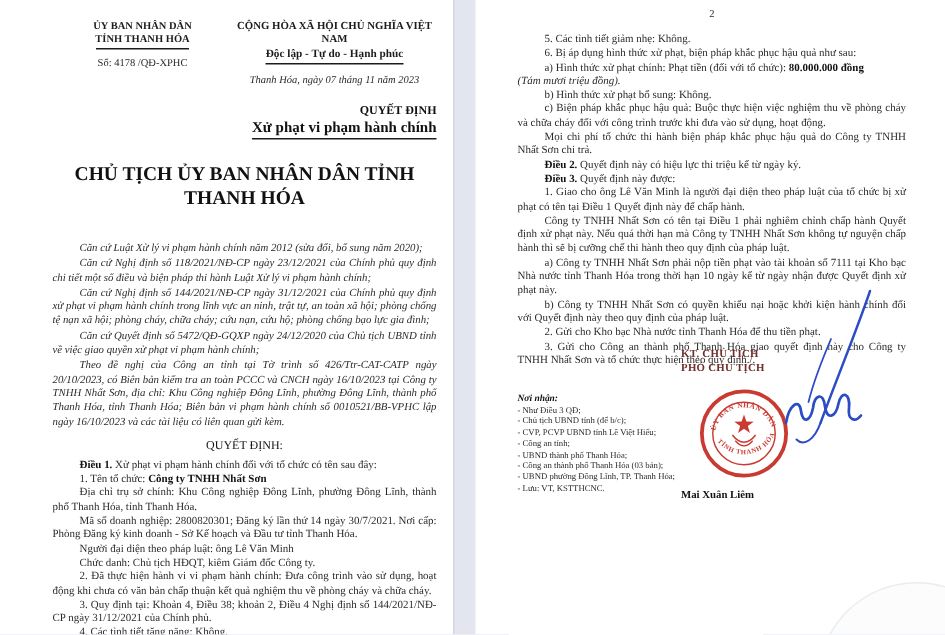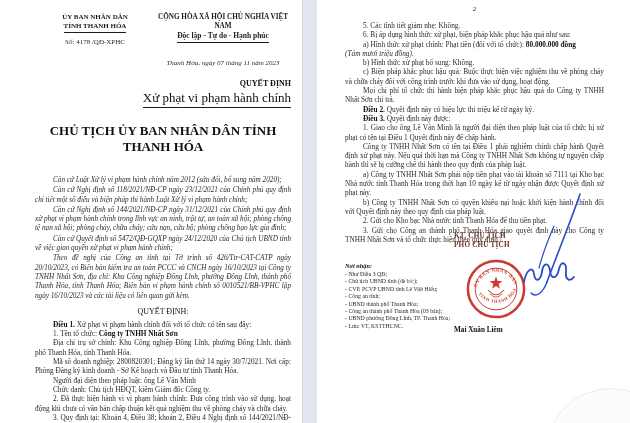--- a/index.html
+++ b/index.html
@@ -13,25 +13,25 @@
 
   
   .hdr{display:flex;}
   .hdr-left{width:120px;text-align:center;}
   .hdr-right{flex:1;text-align:center;}
   .org{font-weight:bold;font-size:7px;line-height:9px;color:#1c1c1c;}
   .u{display:inline-block;border-bottom:1px solid #1c1c1c;padding-bottom:1px;}
   .docno{font-size:7px;margin-top:5px;}
   .nation1{font-weight:bold;font-size:7.2px;line-height:9px;color:#1c1c1c;}
   .nation2{font-weight:bold;font-size:7.5px;line-height:10px;color:#1c1c1c;}
-  .dateline{font-style:italic;font-size:7px;margin-top:16px;}
+  .dateline{font-style:italic;font-size:7px;margin-top:6px;}
 
   .title-block{text-align:right;margin-top:12px;}
   .title1{font-weight:bold;font-size:8px;color:#111;}
-  .title2{font-weight:normal;font-size:13px;margin-top:2px;color:#111;}
+  .title2{font-weight:bold;font-size:10px;margin-top:2px;color:#111;}
   .issuer{text-align:center;font-weight:bold;font-size:13px;margin-top:15px;color:#111;}
 
   .preamble{margin-top:21px;}
   .pre{font-style:italic;font-size:7.2px;line-height:9.3px;text-align:justify;
        text-indent:18px;margin:0 0 1px 0;}
   .decree-heading{text-align:center;font-weight:normal;font-size:8px;margin:6px 0 4px 0;color:#111;}
 
   .body-p{font-size:7.3px;line-height:9.3px;text-align:justify;text-indent:18px;margin:0;}
   .noindent{text-indent:0;}
   .b{font-weight:bold;color:#111;}

